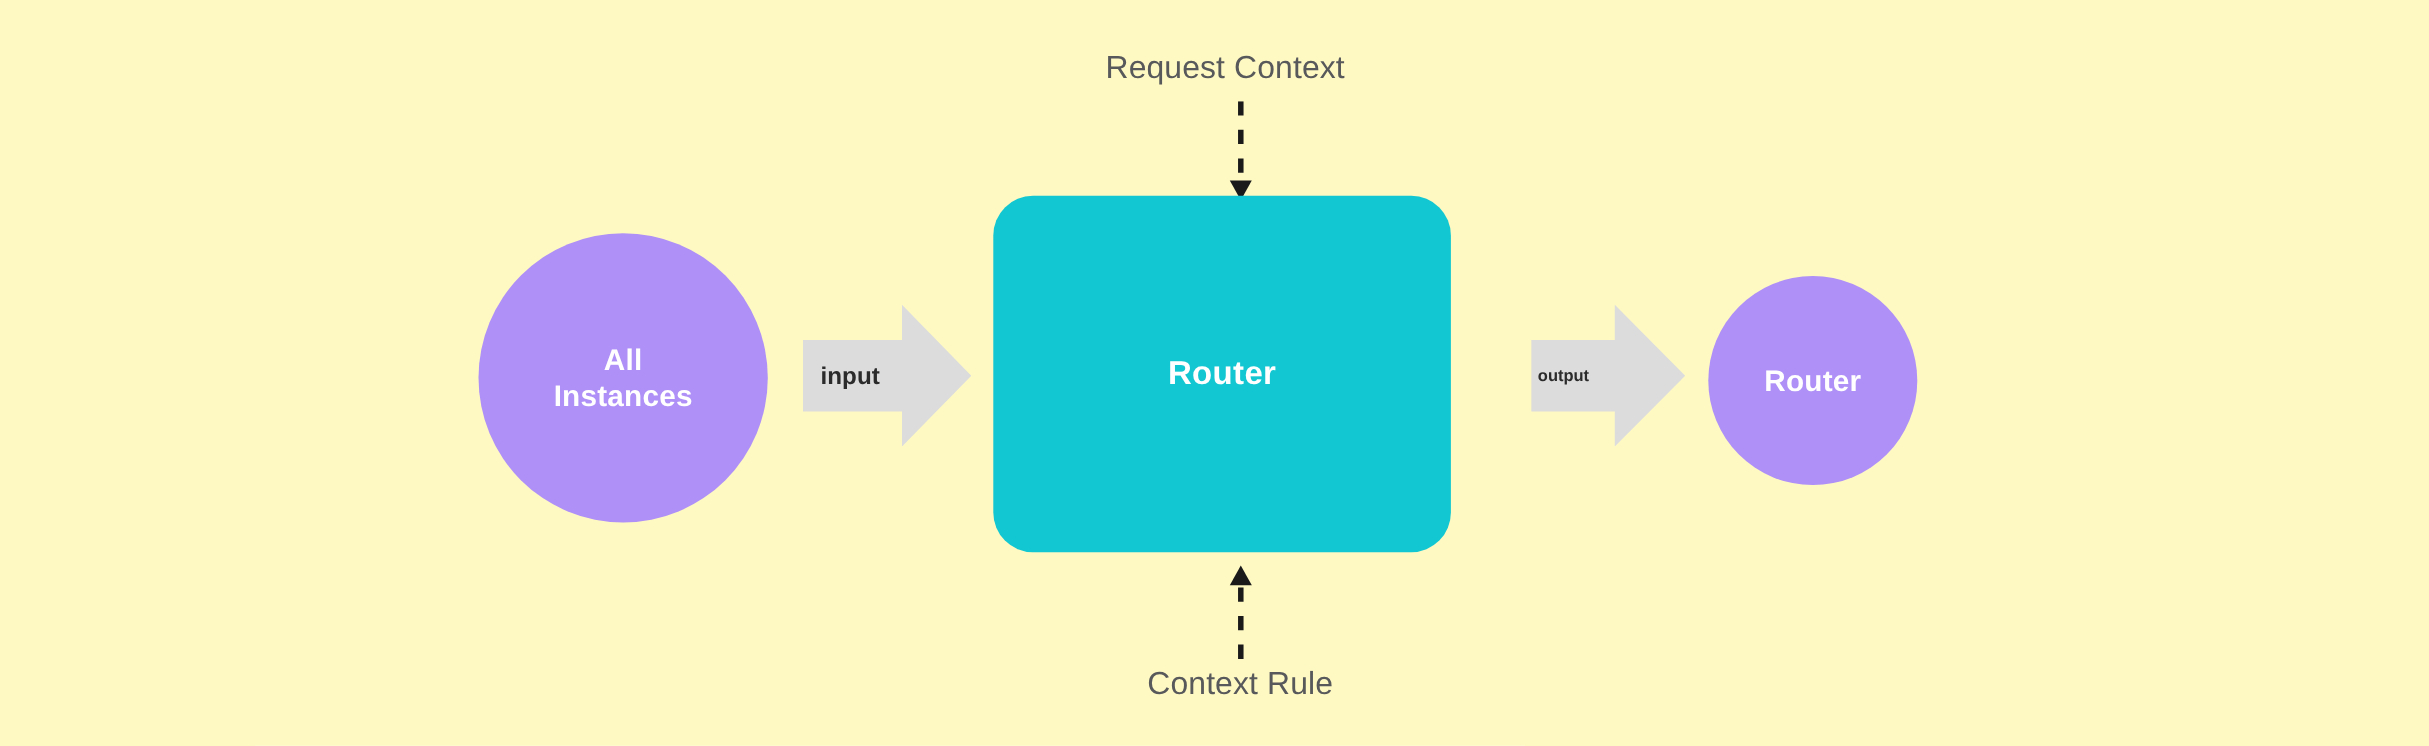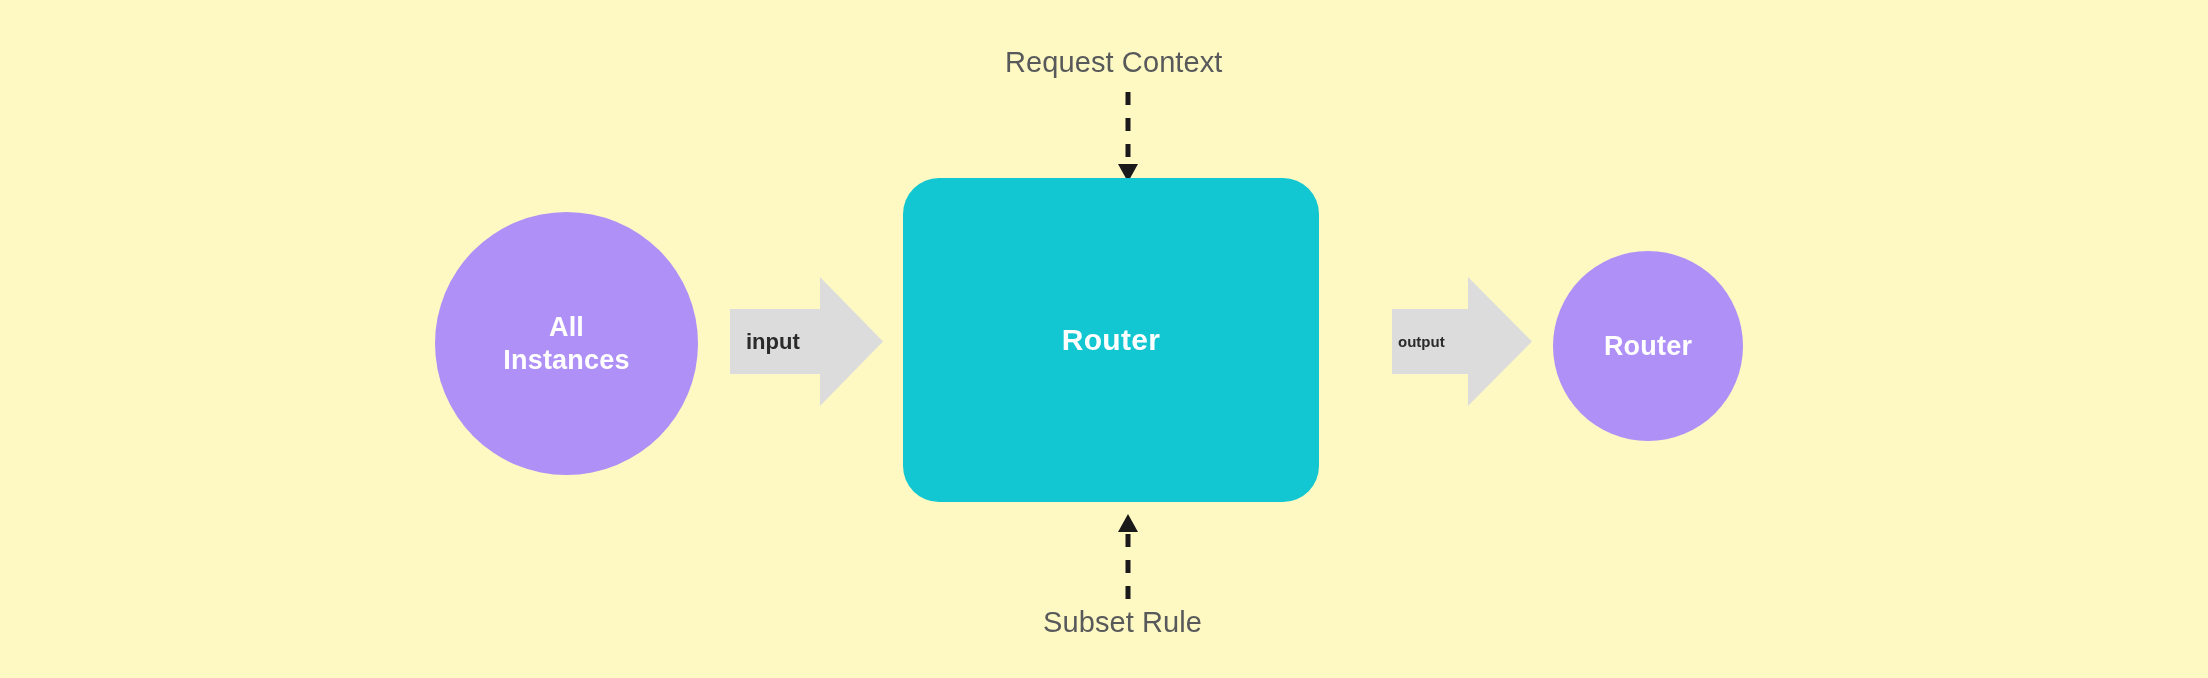--- a/index.html
+++ b/index.html
@@ -190,15 +190,15 @@
     <span class="circle-label">Router</span>
   </div>
 
   <div class="dashed-connector" id="connector-router-rule">
     <svg width="48" height="100" viewBox="0 0 48 100">
       <polygon points="24,14 14,32 34,32" fill="#1a1a1a"></polygon>
       <line x1="24" y1="34" x2="24" y2="100" stroke="#1a1a1a" stroke-width="5" stroke-dasharray="13 13"></line>
     </svg>
   </div>
 
-  <div class="side-label" id="label-router-rule">Subset Rule</div>
+  <div class="side-label" id="label-router-rule">Context Rule</div>
 
 </div>
 
 </body></html>

